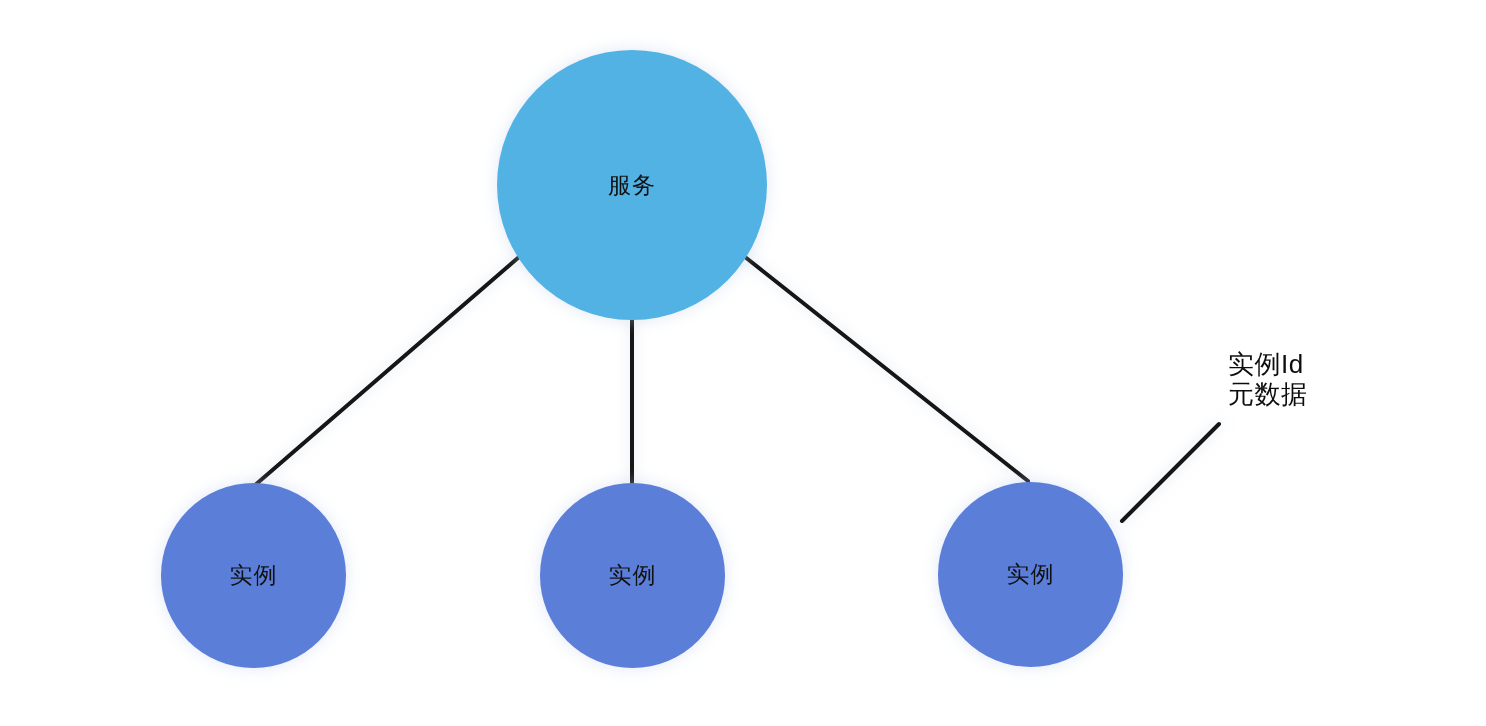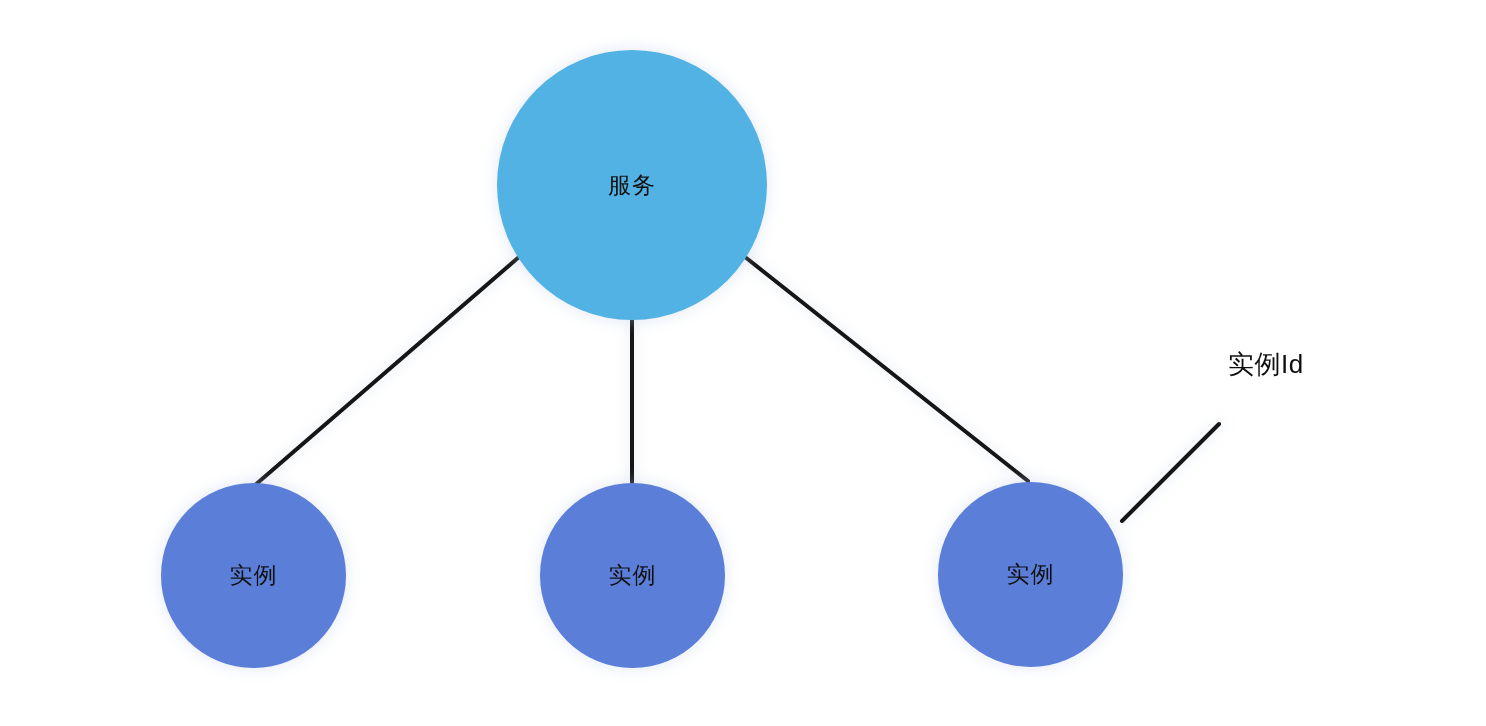--- a/index.html
+++ b/index.html
@@ -81,15 +81,16 @@
   <div class="node node-instance node-instance-2" style="background: rgb(91, 126, 217);">
     <span class="node-label">实例</span>
   </div>
 
   <div class="node node-instance node-instance-3" style="background: rgb(91, 126, 217);">
     <span class="node-label">实例</span>
   </div>
 
   <div class="annotation">
     <div class="annotation-line">实例Id</div>
+    <div class="annotation-line">元数据</div>
   </div>
 
 </div>
 
 </body></html>

